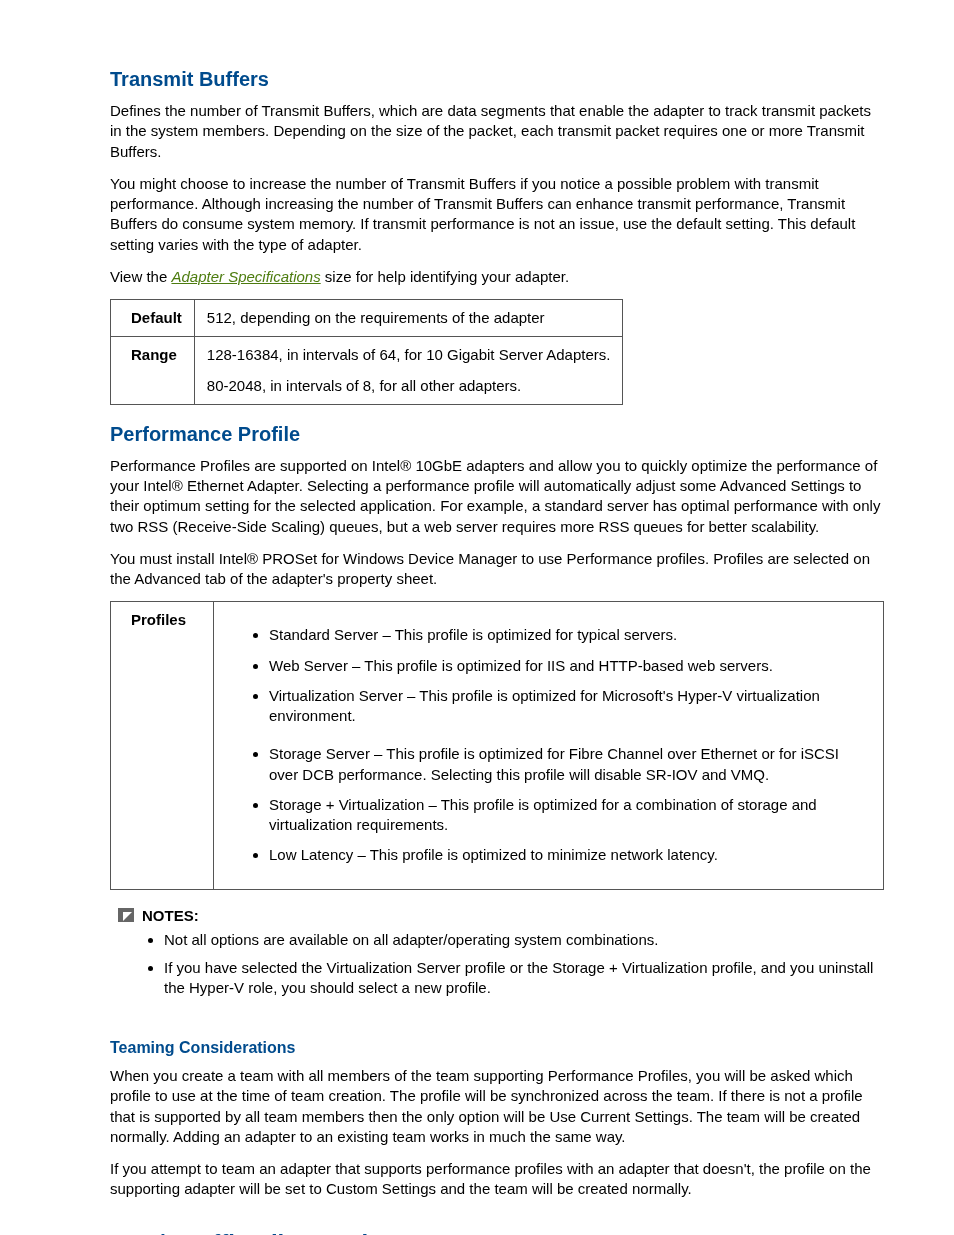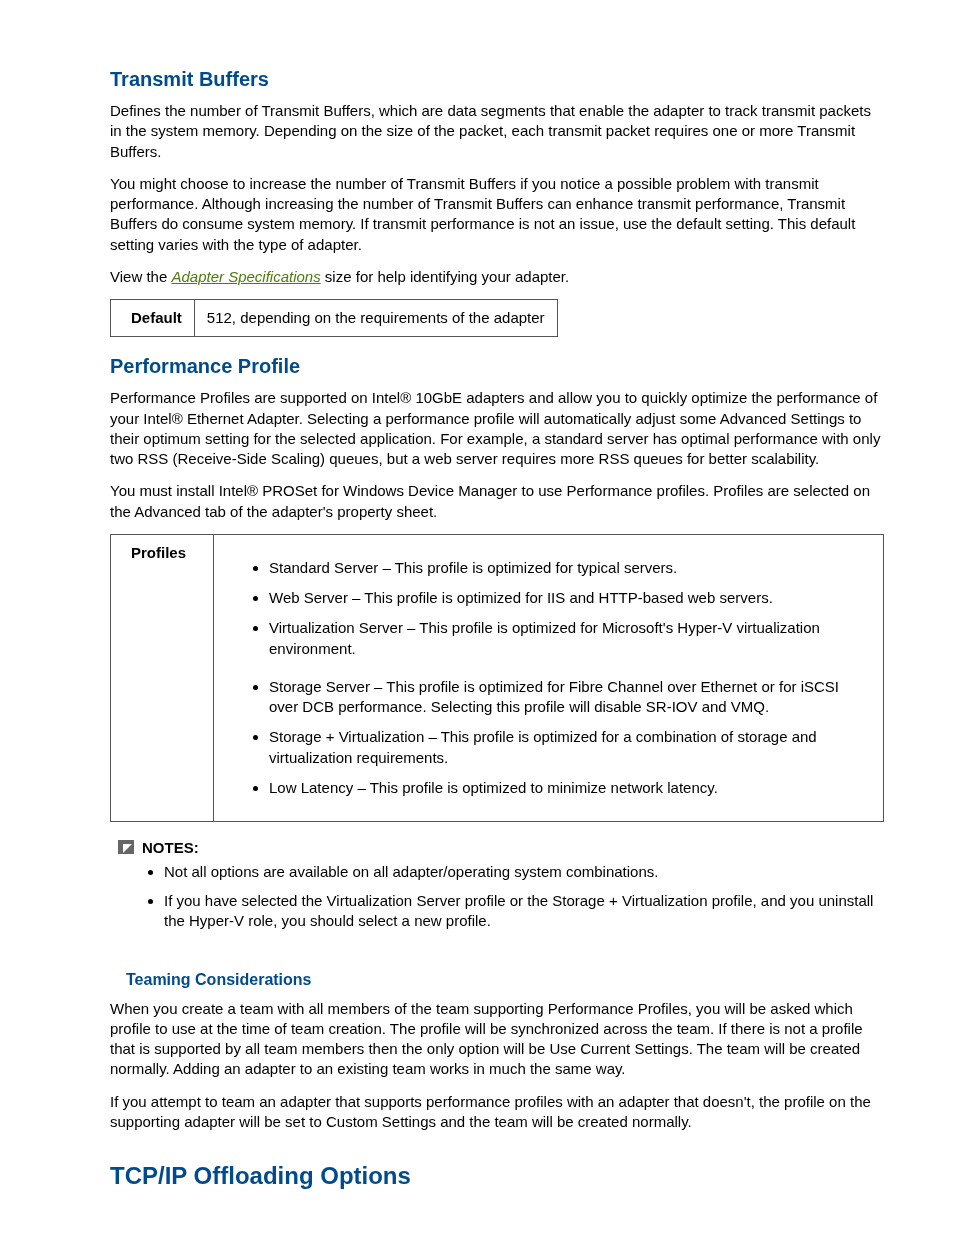--- a/index.html
+++ b/index.html
@@ -21,21 +21,21 @@
   h1.major {
     color: #004b8d;
     font-size: 24px;
     font-weight: bold;
     margin: 28px 0 10px 0;
   }
   h3.blue {
     color: #004b8d;
     font-size: 16px;
     font-weight: bold;
-    margin: 18px 0 8px 16px;
+    margin: 18px 0 8px 0;
   }
   p { margin: 8px 0 12px 0; }
   a.link { color: #4d7c0f; text-decoration: underline; font-style: italic; }
   table.box {
     border-collapse: collapse;
     margin: 6px 0 16px 0;
   }
   table.box td {
     border: 1px solid #555;
     padding: 8px 12px;
@@ -61,31 +61,40 @@
   .notes-title { font-weight: bold; }
   .profiles-list { padding-left: 28px; margin:15px;}
   .profiles-list li { margin: 4px 0 10px 0; }
   .range-lines div { margin-bottom: 10px; }
   .range-lines div:last-child { margin-bottom: 0; }
 </style>
 </head>
 <body>
 
 <h2 class="blue">Transmit Buffers</h2>
-<p>Defines the number of Transmit Buffers, which are data segments that enable the adapter to track transmit packets in the system memory. Depending on the size of the packet, each transmit packet requires one or more Transmit Buffers.</p>
+<p>Defines the number of Transmit Buffers, which are data segments that enable the adapter to track transmit packets in the system members. Depending on the size of the packet, each transmit packet requires one or more Transmit Buffers.</p>
 <p>You might choose to increase the number of Transmit Buffers if you notice a possible problem with transmit performance. Although increasing the number of Transmit Buffers can enhance transmit performance, Transmit Buffers do consume system memory. If transmit performance is not an issue, use the default setting. This default setting varies with the type of adapter.</p>
 <p>
   <span>View the </span><a href="#" class="link">Adapter Specifications</a><span> size for help identifying your adapter.</span>
 </p>
 
 <table class="box">
   <tbody>
       <tr>
     <td class="lbl">Default</td>
     <td>512, depending on the requirements of the adapter</td>
+  </tr>
+  <tr>
+    <td class="lbl">Range</td>
+    <td>
+      <div class="range-lines">
+        <div>128-16384, in intervals of 64, for 10 Gigabit Server Adapters.</div>
+        <div>80-2048, in intervals of 8, for all other adapters.</div>
+      </div>
+    </td>
   </tr>
 </tbody>
   </table>
 
 <h2 class="blue">Performance Profile</h2>
 <p>Performance Profiles are supported on Intel® 10GbE adapters and allow you to quickly optimize the performance of your Intel® Ethernet Adapter. Selecting a performance profile will automatically adjust some Advanced Settings to their optimum setting for the selected application. For example, a standard server has optimal performance with only two RSS (Receive-Side Scaling) queues, but a web server requires more RSS queues for better scalability.</p>
 <p>You must install Intel® PROSet for Windows Device Manager to use Performance profiles. Profiles are selected on the Advanced tab of the adapter's property sheet.</p>
 
 <table class="box" style="width:100%;">
   <tbody>

